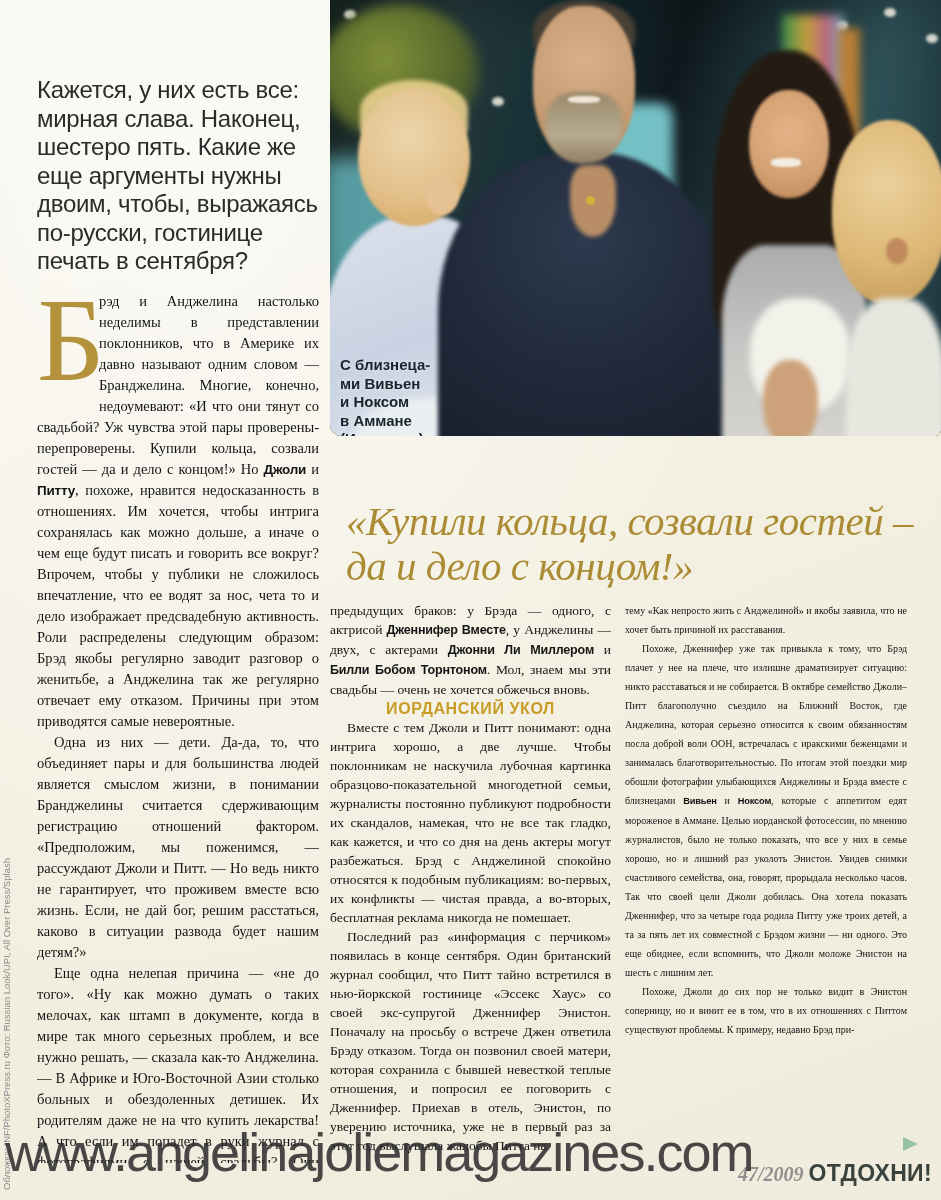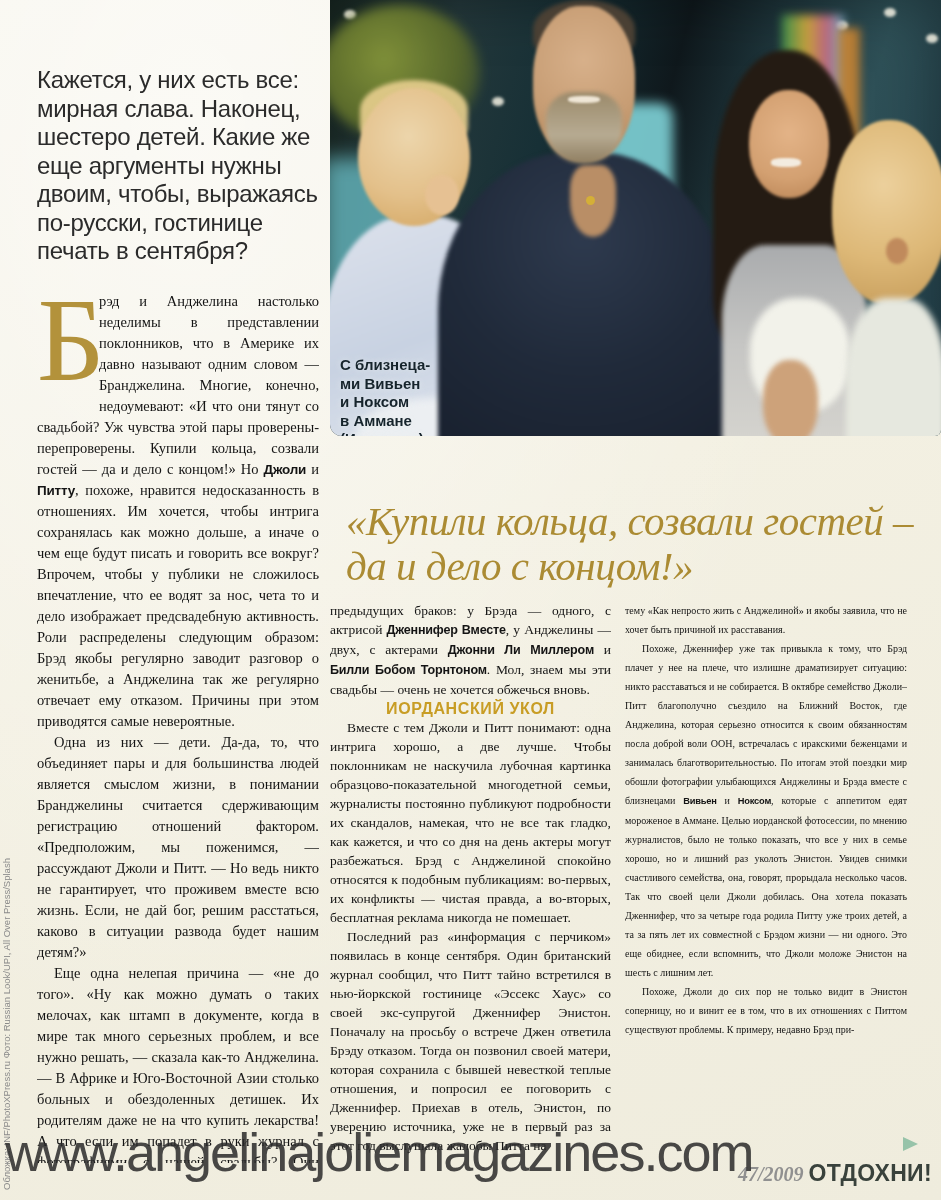--- a/index.html
+++ b/index.html
@@ -9,21 +9,21 @@
     background:
       radial-gradient(ellipse at 20% 10%, rgba(255,255,255,.55), rgba(255,255,255,0) 60%),
       linear-gradient(160deg,#f7f5ec 0%, #f3f0e2 45%, #efecdd 100%);
     overflow:hidden;
     font-family:"Liberation Serif", serif;
     color:#141414;
   }
 
   
   .intro{
-    position:absolute; left:37px; top:66px; width:300px;
+    position:absolute; left:37px; top:76px; width:300px;
     font-family:"Liberation Sans", sans-serif;
     font-size:24px; line-height:28.5px; color:#2b2b2b; letter-spacing:-0.3px;
     white-space:nowrap;
   }
 
   
   .photo{
     position:absolute; left:330px; top:0; width:611px; height:436px;
     overflow:hidden; border-radius:0 0 6px 12px;
     background:linear-gradient(105deg,#1a2a24 0%,#24383b 18%,#173036 34%,#0f181c 50%,#1d3339 62%,#2e5057 78%,#24424d 100%);
@@ -136,21 +136,21 @@
   }
 </style>
 </head>
 <body>
 
 <div class="page">
 
   <div class="intro">
       <div>Кажется, у них есть все:</div>
       <div>мирная слава. Наконец,</div>
-      <div>шестеро детей. Какие же</div>
+      <div>шестеро пять. Какие же</div>
       <div>еще аргументы нужны</div>
       <div>двоим, чтобы, выражаясь</div>
       <div>по-русски, гостинице</div>
       <div>печать в сентября?</div>
     </div>
 
   <div class="photo">
     <div class="ph-ceiling"></div>
     <div class="dot" style="left:14px;top:10px"></div>
     <div class="dot" style="left:162px;top:97px"></div>

